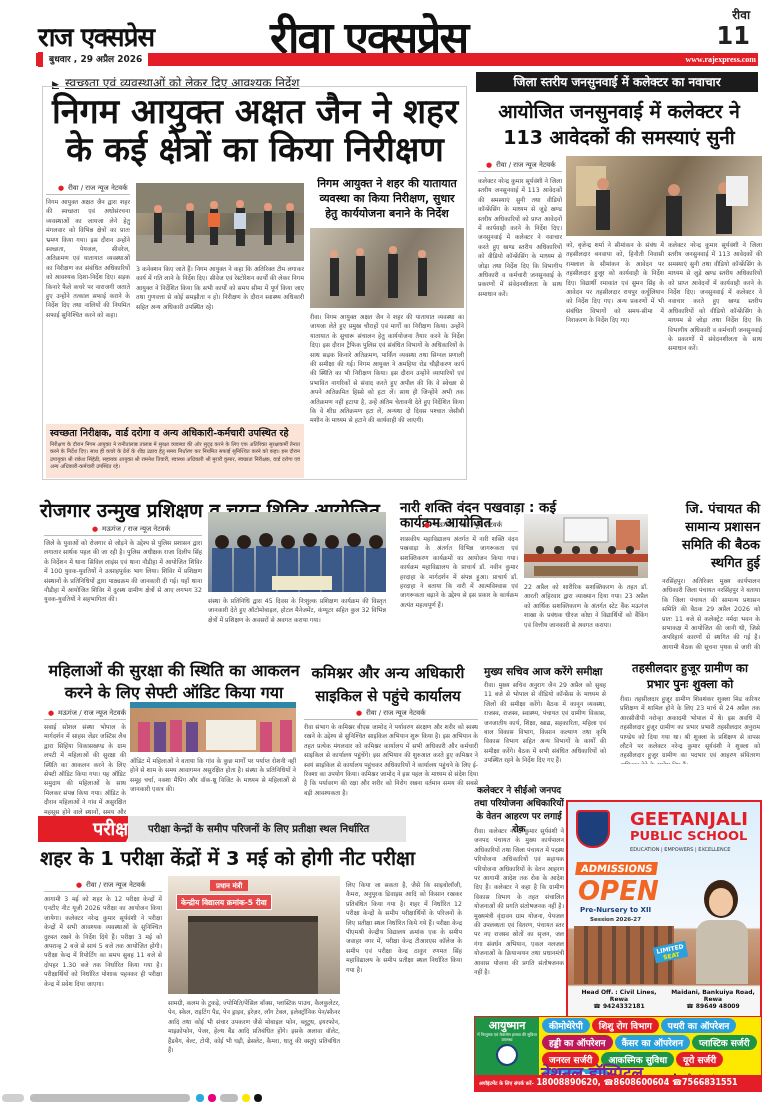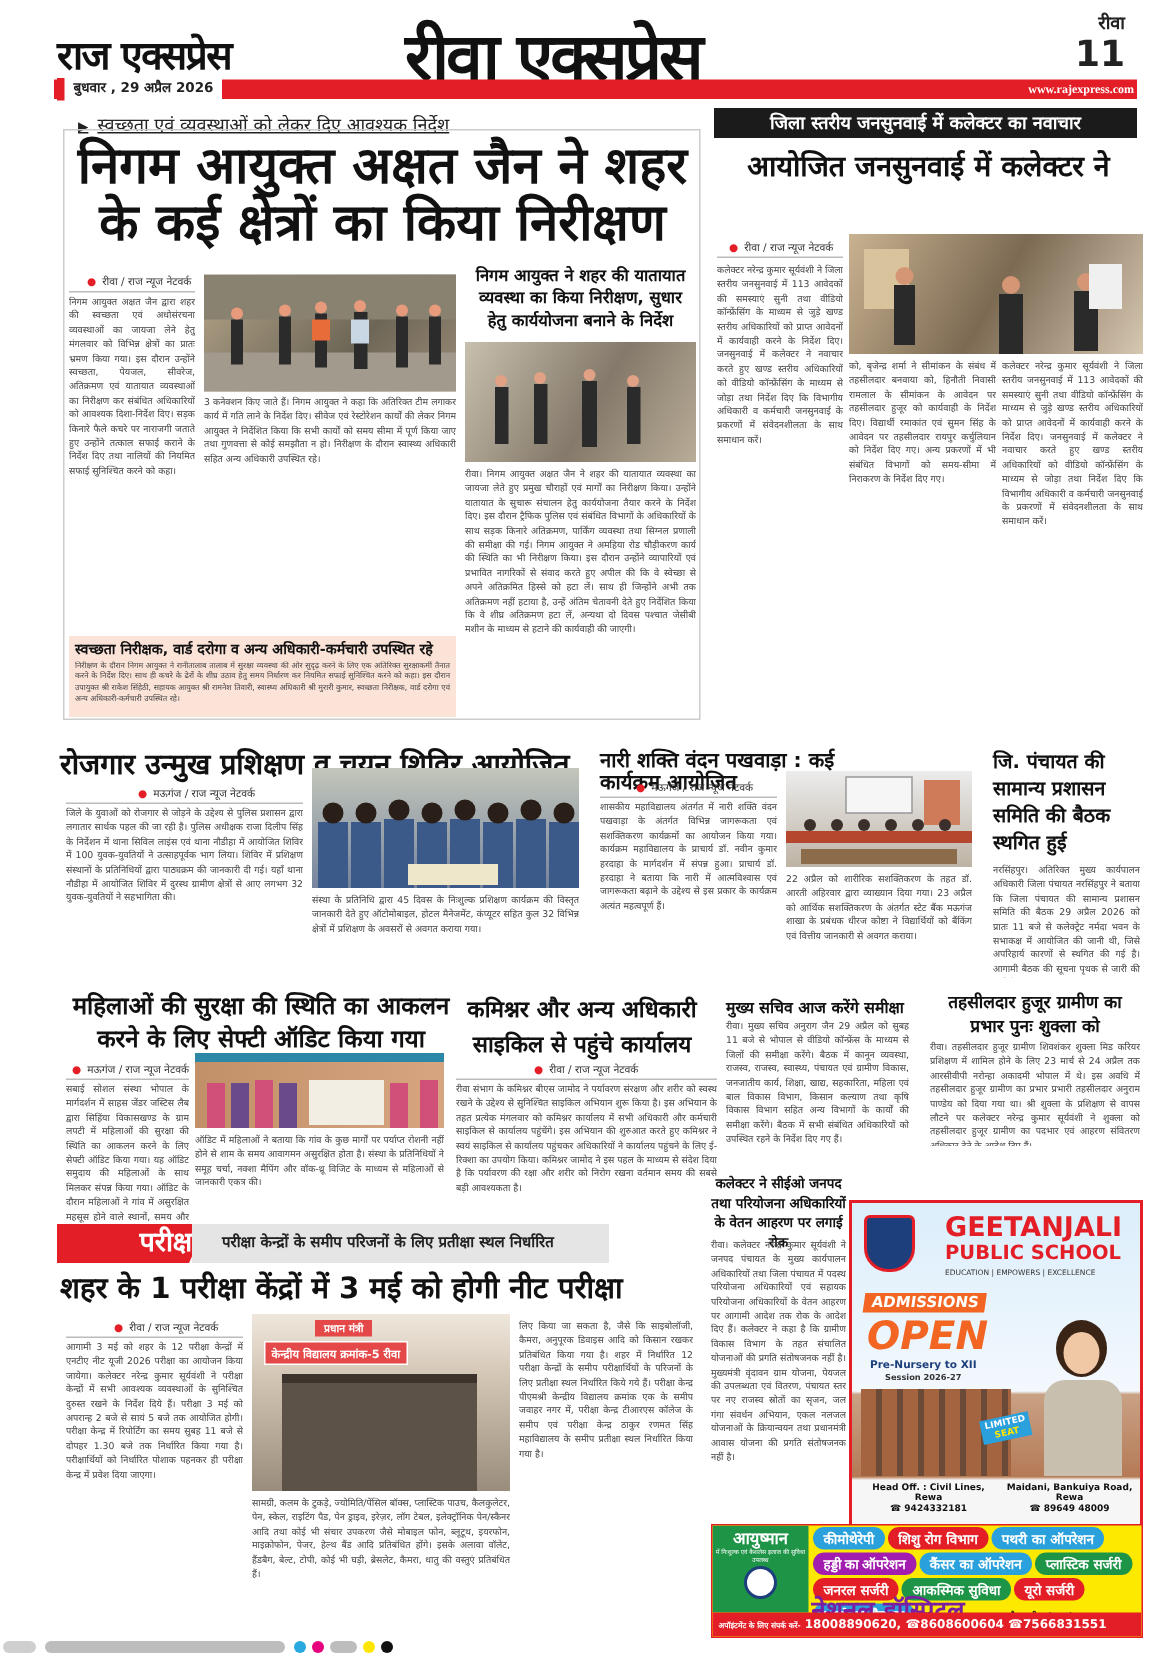--- a/index.html
+++ b/index.html
@@ -95,20 +95,21 @@
 </div>
 <div class="abs txt" style="left:310px;top:312px;width:154px;height:162px;">रीवा। निगम आयुक्त अक्षत जैन ने शहर की यातायात व्यवस्था का जायजा लेते हुए प्रमुख चौराहों एवं मार्गों का निरीक्षण किया। उन्होंने यातायात के सुचारू संचालन हेतु कार्ययोजना तैयार करने के निर्देश दिए। इस दौरान ट्रैफिक पुलिस एवं संबंधित विभागों के अधिकारियों के साथ सड़क किनारे अतिक्रमण, पार्किंग व्यवस्था तथा सिग्नल प्रणाली की समीक्षा की गई। निगम आयुक्त ने अमहिया रोड चौड़ीकरण कार्य की स्थिति का भी निरीक्षण किया। इस दौरान उन्होंने व्यापारियों एवं प्रभावित नागरिकों से संवाद करते हुए अपील की कि वे स्वेच्छा से अपने अतिक्रमित हिस्से को हटा लें। साथ ही जिन्होंने अभी तक अतिक्रमण नहीं हटाया है, उन्हें अंतिम चेतावनी देते हुए निर्देशित किया कि वे शीघ्र अतिक्रमण हटा लें, अन्यथा दो दिवस पश्चात जेसीबी मशीन के माध्यम से हटाने की कार्यवाही की जाएगी।</div>
 <div class="abs pinkbox" style="left:46px;top:424px;width:258px;height:54px;">
   <div style="font-size:9.5px;font-weight:bold;padding:2px 4px;color:#111;">स्वच्छता निरीक्षक, वार्ड दरोगा व अन्य अधिकारी-कर्मचारी उपस्थित रहे</div>
   <div class="txt" style="padding:0 4px;font-size:5.2px;line-height:7.4px;height:38px;">निरीक्षण के दौरान निगम आयुक्त ने रानीतालाब तालाब में सुरक्षा व्यवस्था की ओर सुदृढ़ करने के लिए एक अतिरिक्त सुरक्षाकर्मी तैनात करने के निर्देश दिए। साथ ही कचरे के ढेरों के शीघ्र उठाव हेतु समय निर्धारण कर नियमित सफाई सुनिश्चित करने को कहा। इस दौरान उपायुक्त श्री राकेश सिंहेठी, सहायक आयुक्त श्री रामनेश तिवारी, स्वास्थ्य अधिकारी श्री मुरारी कुमार, स्वच्छता निरीक्षक, वार्ड दरोगा एवं अन्य अधिकारी-कर्मचारी उपस्थित रहे।</div>
 </div>
 
 <div class="abs box-black" style="left:476px;top:72px;width:282px;">जिला स्तरीय जनसुनवाई में कलेक्टर का नवाचार</div>
 <div class="abs h-big" style="left:474px;top:98px;width:290px;font-size:19px;line-height:26px;">
   <div>आयोजित जनसुनवाई में कलेक्टर ने</div>
+  <div>113 आवेदकों की समस्याएं सुनी</div>
 </div>
 <div class="abs dateline" style="left:486px;top:160px;">रीवा / राज न्यूज नेटवर्क</div>
 <div class="abs rule" style="left:478px;top:171px;width:84px;height:1px;"></div>
 <div class="abs photo" style="left:566px;top:156px;width:196px;height:80px;background:linear-gradient(120deg,#c9b291,#7c6a53 50%,#d6c7b1);">
   <svg width="196" height="80">
       <rect x="10" y="10" width="30" height="40" fill="#d8c39c"></rect>
       <g fill="#2a2a2a">
         <rect x="30" y="34" width="14" height="40"></rect>
         <rect x="100" y="40" width="16" height="40"></rect>
         <rect x="150" y="38" width="16" height="40"></rect>
@@ -171,21 +172,21 @@
         <circle cx="52" cy="36" r="4"></circle>
         <circle cx="70" cy="36" r="4"></circle>
         <circle cx="88" cy="36" r="4"></circle>
         <circle cx="106" cy="36" r="4"></circle>
       </g>
       <rect x="10" y="52" width="104" height="10" fill="#8c6b4a"></rect>
     </svg>
 </div>
 <div class="abs txt" style="left:524px;top:582px;width:124px;height:70px;">22 अप्रैल को शारीरिक सशक्तिकरण के तहत डॉ. आरती अहिरवार द्वारा व्याख्यान दिया गया। 23 अप्रैल को आर्थिक सशक्तिकरण के अंतर्गत स्टेट बैंक मऊगंज शाखा के प्रबंधक धीरज कोष्टा ने विद्यार्थियों को बैंकिंग एवं वित्तीय जानकारी से अवगत कराया।</div>
 
-<div class="abs" style="left:662px;top:500px;width:98px;font-size:13px;line-height:18px;font-weight:bold;text-align:left;color:#111;">जि. पंचायत की सामान्य प्रशासन समिति की बैठक स्थगित हुई</div>
+<div class="abs" style="left:662px;top:500px;width:98px;font-size:13px;line-height:18px;font-weight:bold;text-align:right;color:#111;">जि. पंचायत की सामान्य प्रशासन समिति की बैठक स्थगित हुई</div>
 <div class="abs txt" style="left:662px;top:576px;width:98px;height:76px;">नरसिंहपुर। अतिरिक्त मुख्य कार्यपालन अधिकारी जिला पंचायत नरसिंहपुर ने बताया कि जिला पंचायत की सामान्य प्रशासन समिति की बैठक 29 अप्रैल 2026 को प्रातः 11 बजे से कलेक्ट्रेट नर्मदा भवन के सभाकक्ष में आयोजित की जानी थी, जिसे अपरिहार्य कारणों से स्थगित की गई है। आगामी बैठक की सूचना पृथक से जारी की जायेगी।</div>
 
 <div class="abs h-big" style="left:40px;top:660px;width:268px;font-size:16px;line-height:22px;">
   <div>महिलाओं की सुरक्षा की स्थिति का आकलन</div>
   <div>करने के लिए सेफ्टी ऑडिट किया गया</div>
 </div>
 <div class="abs dateline" style="left:48px;top:708px;">मऊगंज / राज न्यूज नेटवर्क</div>
 <div class="abs rule" style="left:44px;top:719px;width:82px;height:1px;"></div>
 <div class="abs txt" style="left:44px;top:722px;width:82px;height:100px;">सबाई सोशल संस्था भोपाल के मार्गदर्शन में साहस जेंडर जस्टिस लैब द्वारा सिहिंया विकासखण्ड के ग्राम लपटी में महिलाओं की सुरक्षा की स्थिति का आकलन करने के लिए सेफ्टी ऑडिट किया गया। यह ऑडिट समुदाय की महिलाओं के साथ मिलकर संपन्न किया गया। ऑडिट के दौरान महिलाओं ने गांव में असुरक्षित महसूस होने वाले स्थानों, समय और कारणों पर खुलकर अपनी बात रखी। सेफ्टी</div>
 <div class="abs photo" style="left:130px;top:702px;width:166px;height:50px;background:linear-gradient(90deg,#c18f68,#d7a680);">
@@ -270,21 +271,21 @@
 <div class="abs" style="left:474px;top:1016px;width:288px;height:76px;background:#fde800;border:1px solid #e41e26;overflow:hidden;">
   <div style="position:absolute;left:0;top:0;width:64px;height:58px;background:#1e9447;color:#fff;text-align:center;">
     <div style="font-size:11px;font-weight:bold;">आयुष्मान</div>
     <div style="font-size:4px;line-height:5px;padding:0 2px;">में निःशुल्क एवं कैशलेस इलाज की सुविधा उपलब्ध</div>
     <div style="width:22px;height:22px;border-radius:50%;background:#fff;border:2px solid #1d3f7b;margin:2px auto 0;"></div>
   </div>
   <div style="position:absolute;left:66px;top:0;width:220px;font-size:0;">
     <span class="pill" style="background:#2aa0dc;">कीमोथेरेपी</span>
     <span class="pill" style="background:#e41e26;">शिशु रोग विभाग</span>
     <span class="pill" style="background:#2aa0dc;">पथरी का ऑपरेशन</span>
-    <span class="pill" style="background:#a21caf;font-family:Liberation Serif, serif;">हड्डी का ऑपरेशन</span>
+    <span class="pill" style="background:#be185d;">हड्डी का ऑपरेशन</span>
     <span class="pill" style="background:#2aa0dc;">कैंसर का ऑपरेशन</span>
     <span class="pill" style="background:#1e9447;">प्लास्टिक सर्जरी</span>
     <span class="pill" style="background:#e41e26;">जनरल सर्जरी</span>
     <span class="pill" style="background:#1e9447;">आकस्मिक सुविधा</span>
     <span class="pill" style="background:#e41e26;">यूरो सर्जरी</span>
     <span class="pill" style="background:#2aa0dc;">जबड़े का फ्रैक्चर</span>
   </div>
   <div style="position:absolute;left:66px;top:44px;white-space:nowrap;">
     <span style="font-size:17px;font-weight:bold;color:#7a1fa2;">नेशनल हॉस्पिटल,</span>
     <span style="font-size:6px;font-weight:bold;color:#111;">न्यू बस स्टैण्ड, रीवा (म.प्र.)</span>

